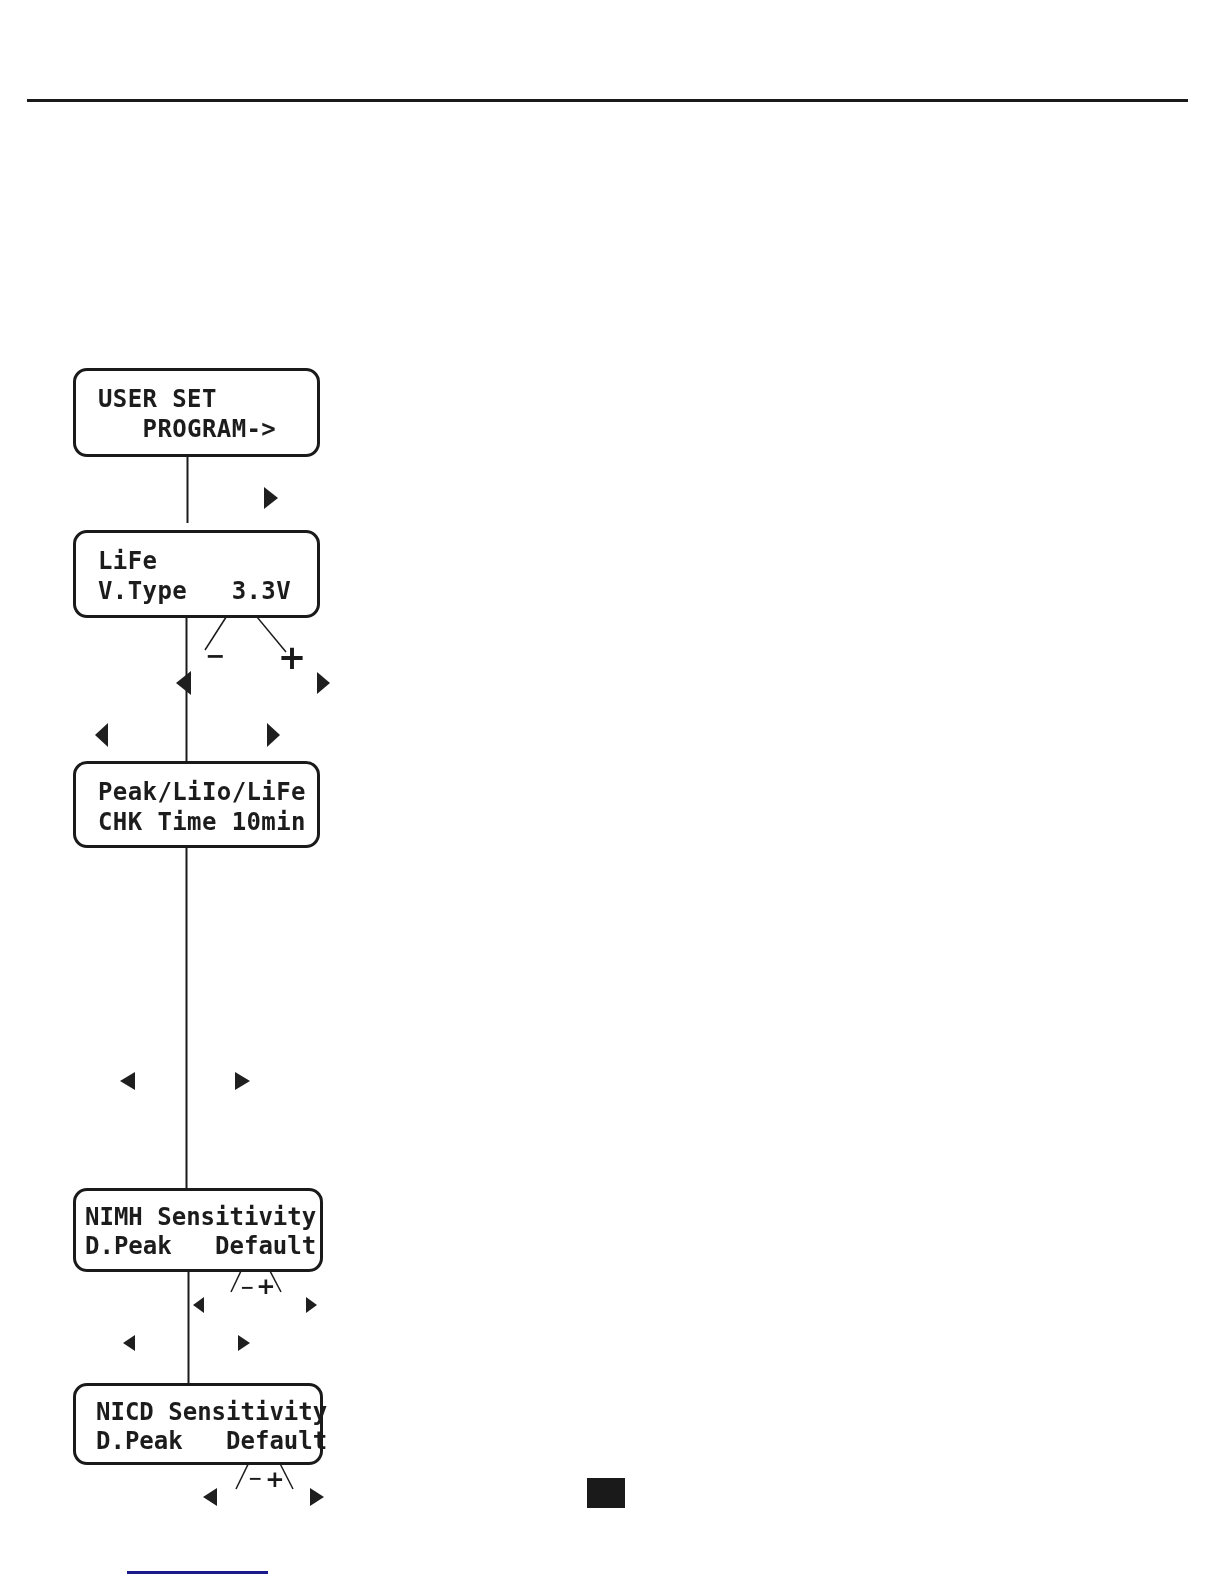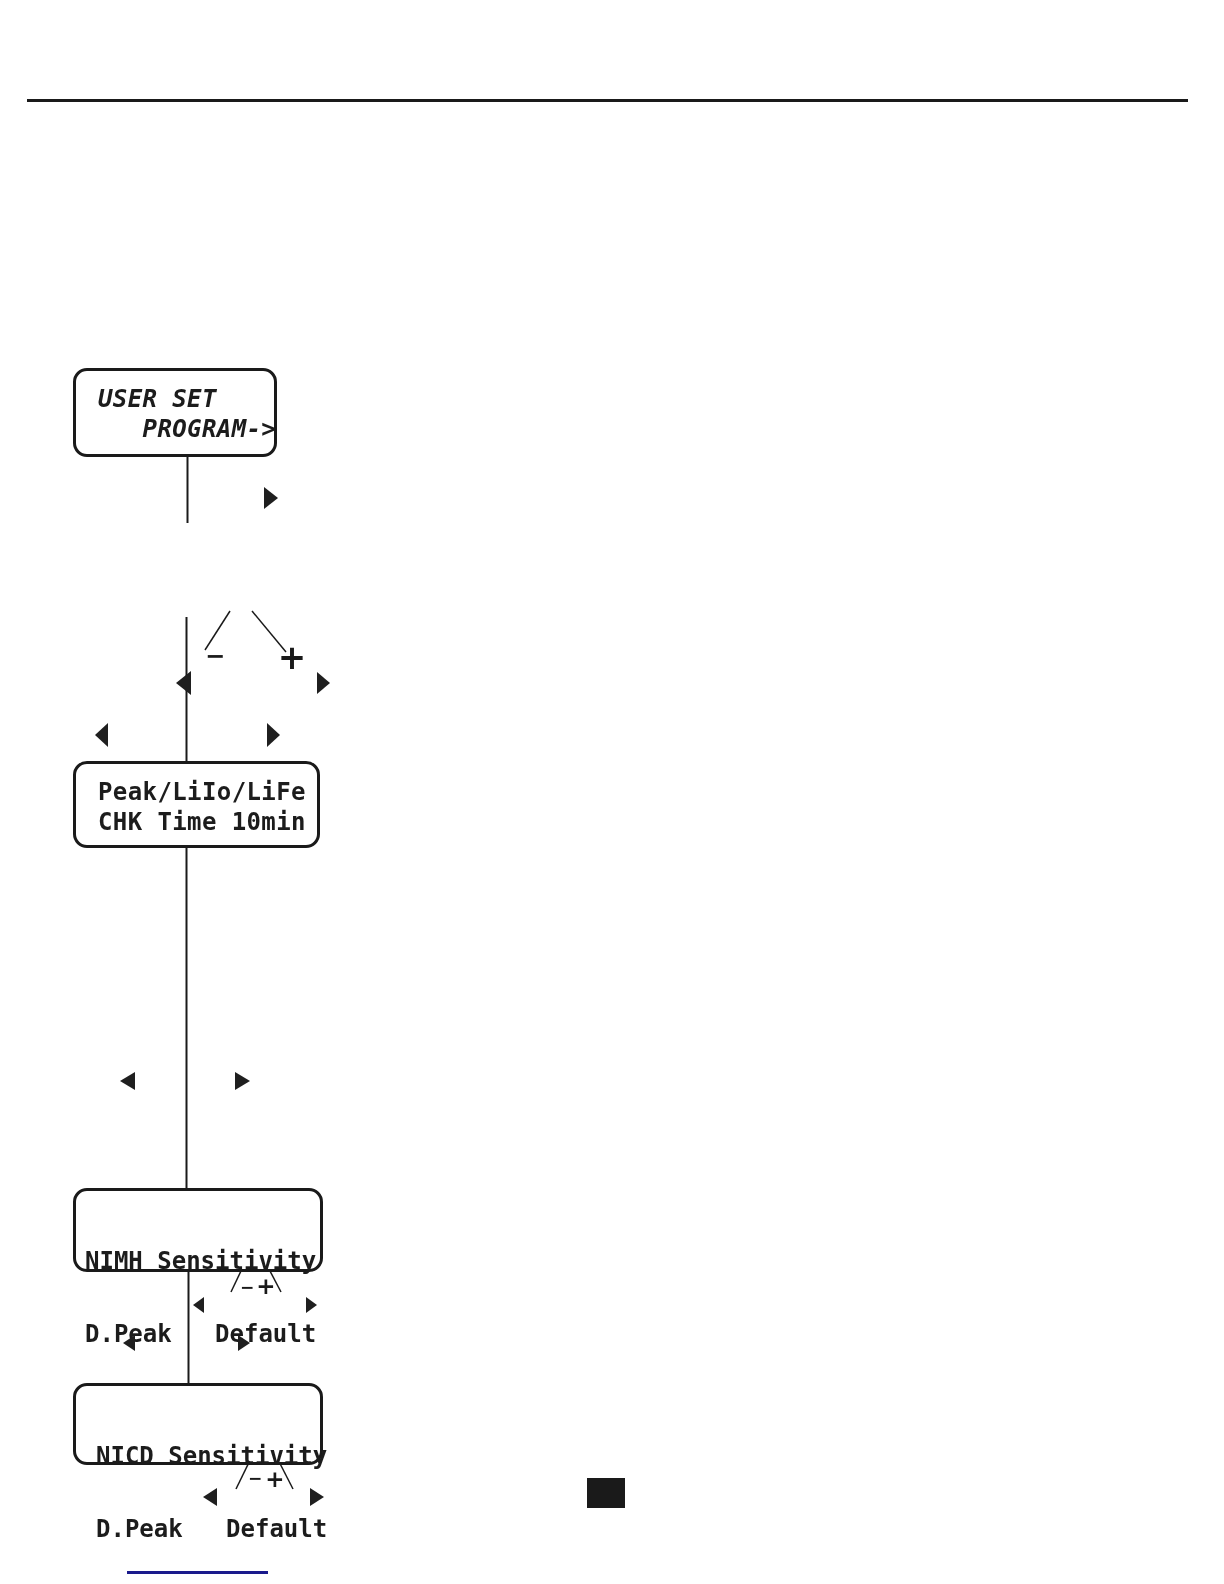--- a/index.html
+++ b/index.html
@@ -12,26 +12,26 @@
 
   .screen{
     position:absolute;box-sizing:border-box;background:#fff;
     border:3px solid #1a1a1a;border-radius:14px;
     padding-top:13px;padding-left:22px;
   }
   .lcd-line{
     font-family:"DejaVu Sans Mono",monospace;font-weight:bold;font-size:24px;
     letter-spacing:.4px;line-height:30px;white-space:pre;color:#1c1c1c;
   }
-  .s1{left:73px;top:368px;width:204px;height:89px;font-style:italic;}
+  .s1{left:73px;top:368px;width:247px;height:89px;}
   .s2{left:73px;top:530px;width:247px;height:88px;}
   .s3{left:73px;top:761px;width:247px;height:87px;}
   .s4{left:73px;top:1188px;width:250px;height:84px;padding-left:9px;padding-top:12px;}
   .s5{left:73px;top:1383px;width:250px;height:82px;padding-left:20px;padding-top:12px;}
-  .s4 .lcd-line,.s5 .lcd-line{letter-spacing:0;line-height:29px;margin-top:44px;}
+  .s4 .lcd-line,.s5 .lcd-line{letter-spacing:0;line-height:29px;}
 
   .tri{position:absolute;width:0;height:0;}
   .sym{
     position:absolute;transform:translate(-50%,-50%);
     font-family:"DejaVu Sans",sans-serif;font-weight:bold;color:#1a1a1a;line-height:1;
   }
   .page-marker{position:absolute;left:587px;top:1478px;width:38px;height:30px;background:#1a1a1a;}
   .footer-link{position:absolute;left:127px;top:1571px;width:141px;height:3px;background:#1a1a8c;cursor:pointer;}
 </style>
 </head>
@@ -55,20 +55,24 @@
 
     <line x1="257" y1="1446" x2="236" y2="1489" stroke="#1a1a1a" stroke-width="1.5"></line>
     <line x1="271" y1="1446" x2="293" y2="1489" stroke="#1a1a1a" stroke-width="1.5"></line>
   </svg>
 
   <div class="screen s1">
     <div class="lcd-line">USER SET</div>
     <div class="lcd-line">   PROGRAM-&gt;</div>
   </div>
 
+  <div class="screen s2">
+    <div class="lcd-line">LiFe</div>
+    <div class="lcd-line">V.Type   3.3V</div>
+  </div>
 
   <div class="screen s3">
     <div class="lcd-line">Peak/LiIo/LiFe</div>
     <div class="lcd-line">CHK Time 10min</div>
   </div>
 
   <div class="screen s4">
     <div class="lcd-line">NIMH Sensitivity</div>
     <div class="lcd-line">D.Peak   Default</div>
   </div>

